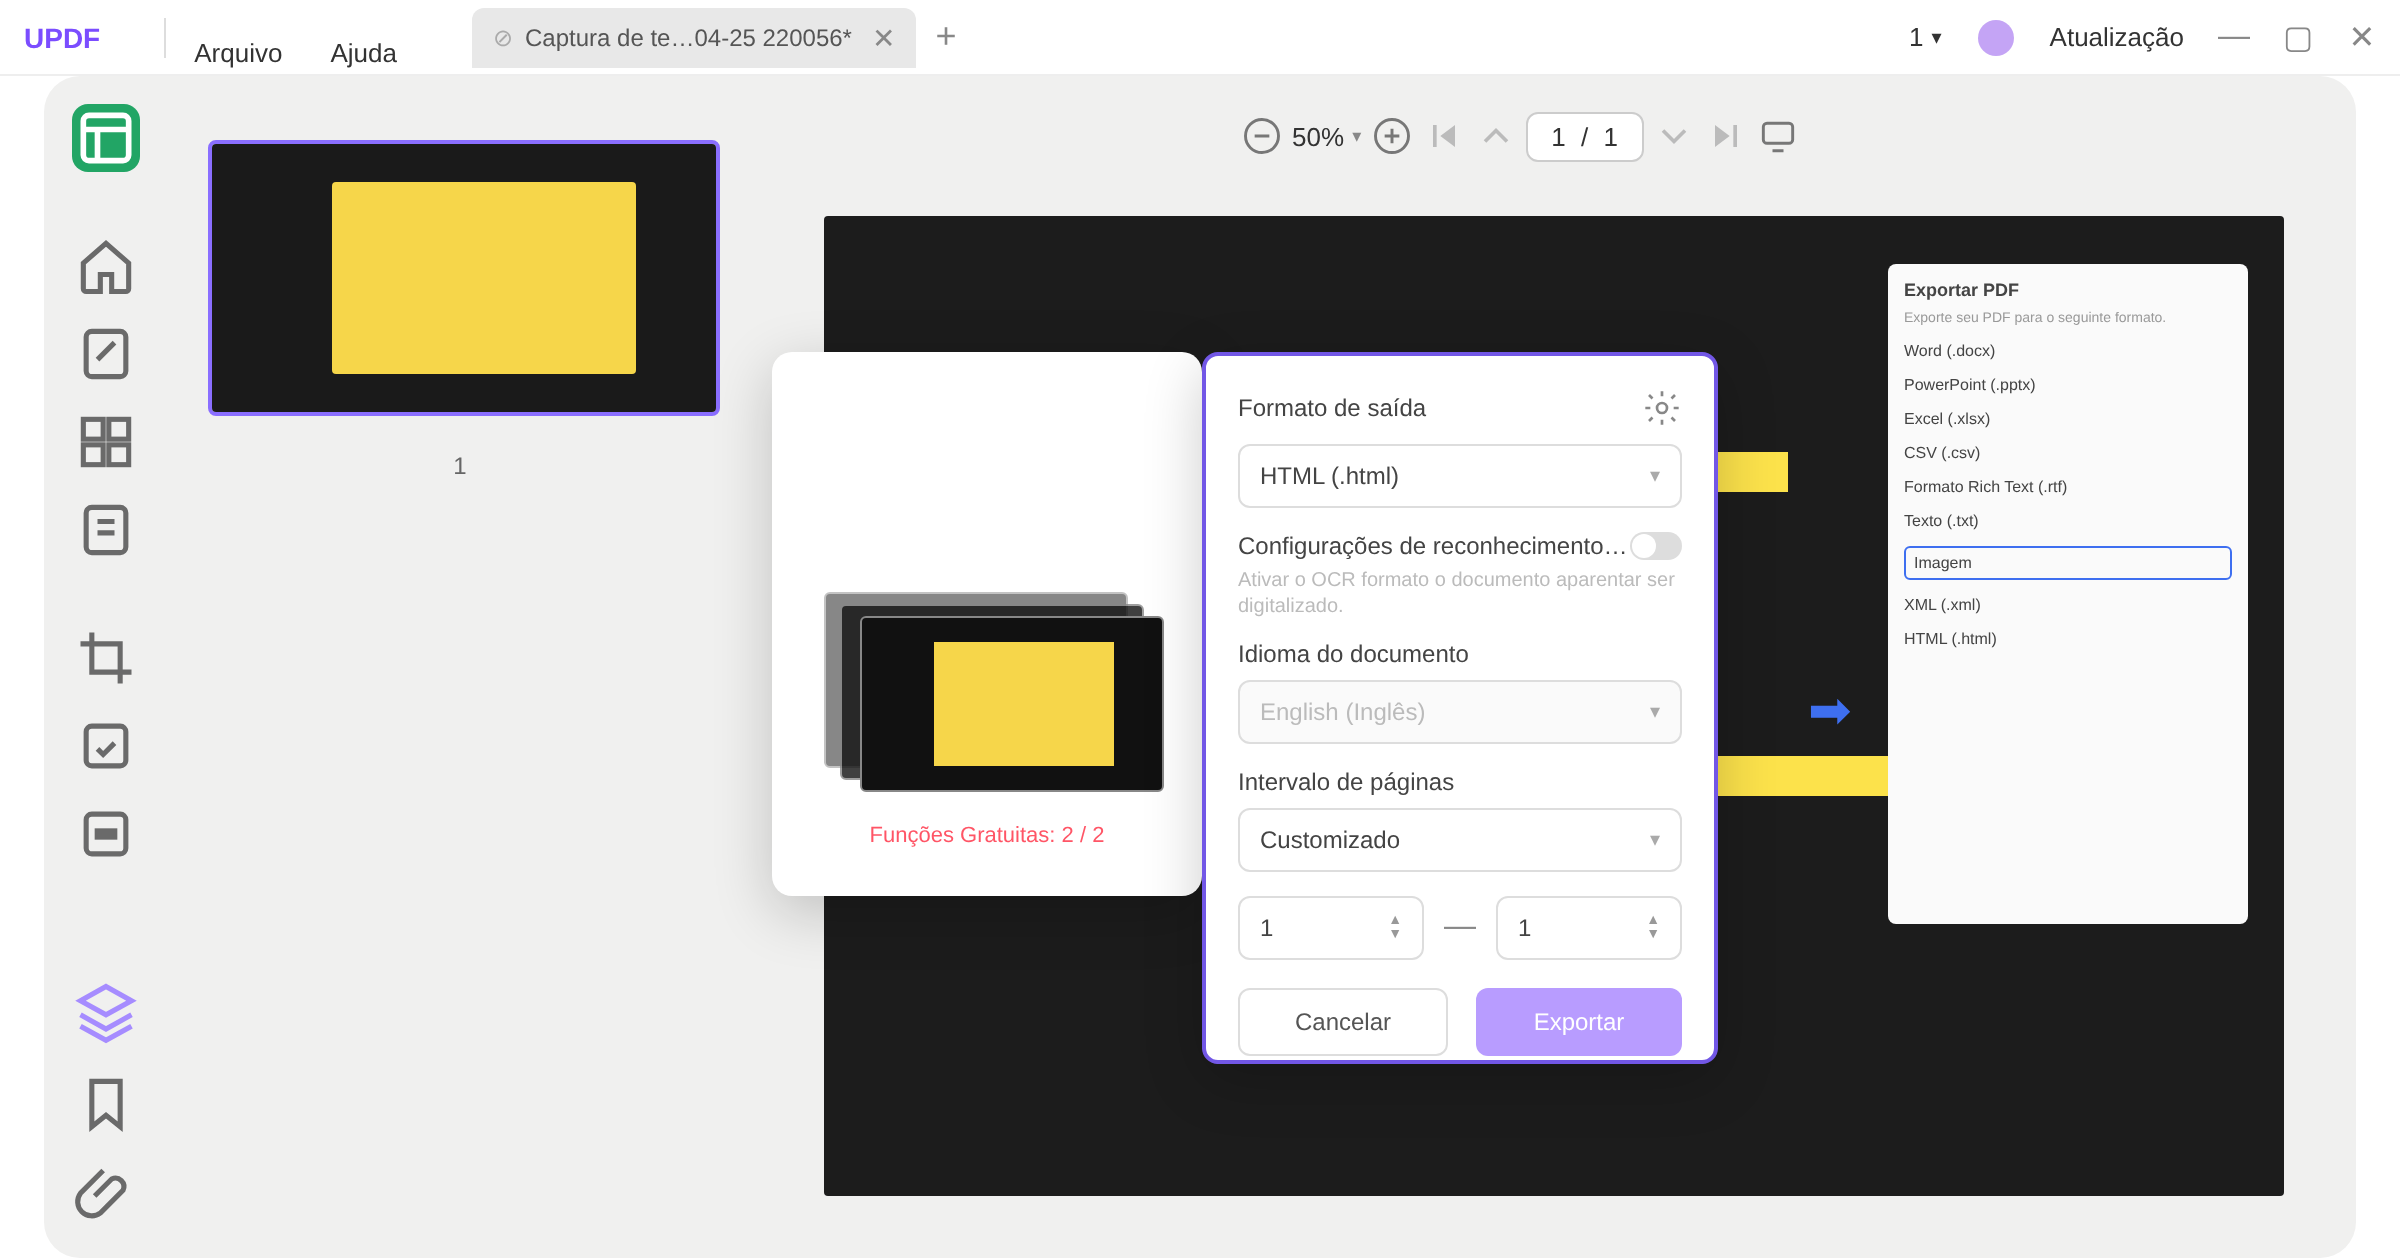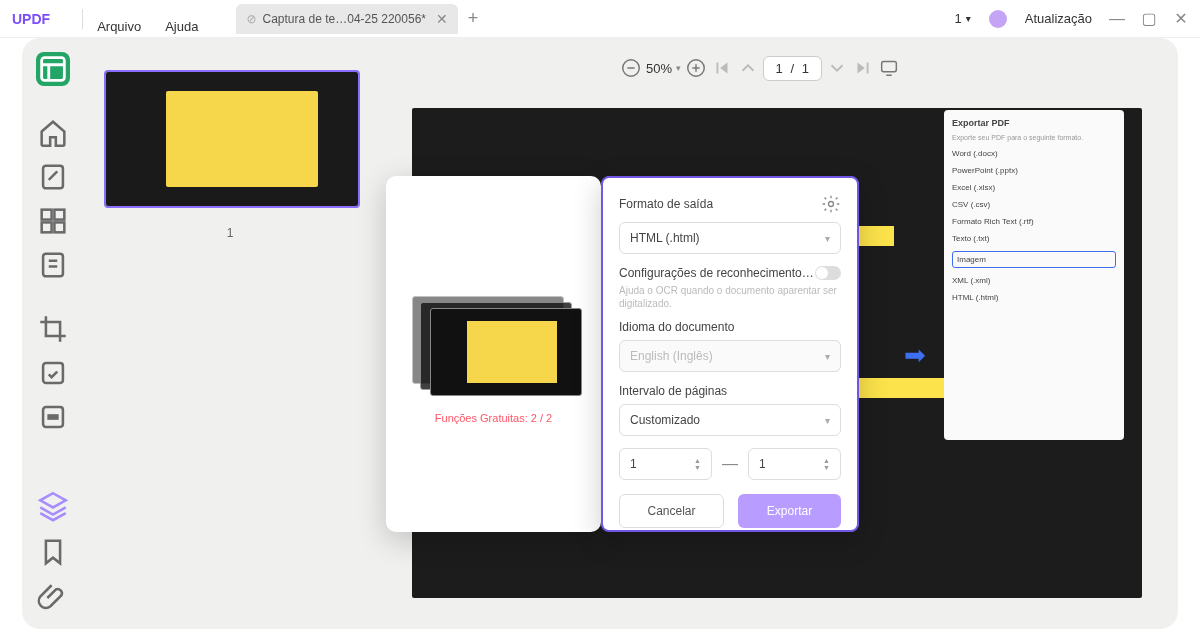--- a/index.html
+++ b/index.html
@@ -48,21 +48,21 @@
     .tb-icon { width: 22px; height: 22px; color: #777; cursor: pointer; display: flex; align-items: center; justify-content: center; }
     .tb-icon.light { color: #bbb; }
     .zoom-val { font-size: 13px; color: #333; }
     .page-box { border: 1px solid #ccc; border-radius: 6px; padding: 4px 12px; font-size: 13px; color: #333; background: #fff; }
 
     
     .doc-page { position: absolute; left: 390px; top: 70px; width: 730px; height: 490px; background: #1c1c1c; border-radius: 2px; }
     .doc-page .yellow-block { position: absolute; background: #fce24b; color: #5a4512; font-size: 12px; }
 
     
-    .dialog-left { position: absolute; left: 364px; top: 138px; width: 215px; height: 356px; background: #fff; border-radius: 10px; box-shadow: 0 8px 30px rgba(0,0,0,.2); display: flex; flex-direction: column; align-items: center; padding: 120px 14px 14px; }
+    .dialog-left { position: absolute; left: 364px; top: 138px; width: 215px; height: 272px; background: #fff; border-radius: 10px; box-shadow: 0 8px 30px rgba(0,0,0,.2); display: flex; flex-direction: column; align-items: center; padding: 120px 14px 14px; }
     .preview-stack { position: relative; width: 176px; height: 100px; }
     .preview-img { position: absolute; width: 152px; height: 88px; background: #111; border-radius: 3px; border: 1px solid #888; }
     .preview-img.back { left: 6px; top: 0px; opacity: .5; }
     .preview-img.mid { left: 14px; top: 6px; opacity: .8; }
     .preview-img.front { left: 24px; top: 12px; }
     .preview-img::after { content: ''; position: absolute; left: 24%; top: 14%; right: 16%; bottom: 14%; background: #f6d64a; }
     .free-text { color: #ff5566; font-size: 11px; margin-top: 16px; }
 
     
     .dialog-right { position: absolute; left: 579px; top: 138px; width: 258px; height: 356px; background: #fff; border-radius: 10px; box-shadow: 0 8px 30px rgba(0,0,0,.2); padding: 0; }
@@ -248,21 +248,21 @@
             <rect x="4" y="5" width="16" height="11" rx="2" fill="none" stroke="currentColor" stroke-width="1.6"></rect>
             <path d="M9 20h6" stroke="currentColor" stroke-width="1.6"></path>
           </svg>
       </div>
     </div>
 
     <div class="doc-page">
       <div class="yellow-block" style="left:40%; top:18%; width:150px; height:20px;"></div>
       <div class="yellow-block" style="left:40%; top:24%; width:190px; height:20px;"></div>
       <div class="yellow-block" style="left:42%; top:55%; width:300px; height:20px;"></div>
-      <div style="position:absolute; right:18px; top:2px; width:180px; height:330px; background:#fafafa; border-radius:4px; font-size:8px; color:#444; padding:8px;">
+      <div style="position:absolute; right:18px; top:24px; width:180px; height:330px; background:#fafafa; border-radius:4px; font-size:8px; color:#444; padding:8px;">
         <div style="font-weight:600; font-size:9px; margin-bottom:6px;">Exportar PDF</div>
         <div style="font-size:7px;color:#999;margin-bottom:8px;">Exporte seu PDF para o seguinte formato.</div>
         <div style="display:flex;flex-direction:column;gap:8px;">
           <div>Word (.docx)</div>
           <div>PowerPoint (.pptx)</div>
           <div>Excel (.xlsx)</div>
           <div>CSV (.csv)</div>
           <div>Formato Rich Text (.rtf)</div>
           <div>Texto (.txt)</div>
           <div style="border:1.5px solid #3e6ff0;padding:3px 4px;border-radius:3px;">Imagem</div>
@@ -351,21 +351,21 @@
         </div>
         <div class="dlg-select">
           <span>HTML (.html)</span>
           <span class="chev">▾</span>
         </div>
 
         <div class="toggle-row">
           <div class="toggle-label">Configurações de reconhecimento de t…</div>
           <div class="toggle"></div>
         </div>
-        <div class="ocr-hint">Ajuda o OCR quando o documento aparentar ser digitalizado.</div>
+        <div class="ocr-hint">Ativar o OCR formato o documento aparentar ser digitalizado.</div>
 
         <div class="dlg-label">Idioma do documento</div>
         <div class="dlg-select disabled">
           <span>English (Inglês)</span>
           <span class="chev">▾</span>
         </div>
 
         <div class="dlg-label">Intervalo de páginas</div>
         <div class="dlg-select">
           <span>Customizado</span>

